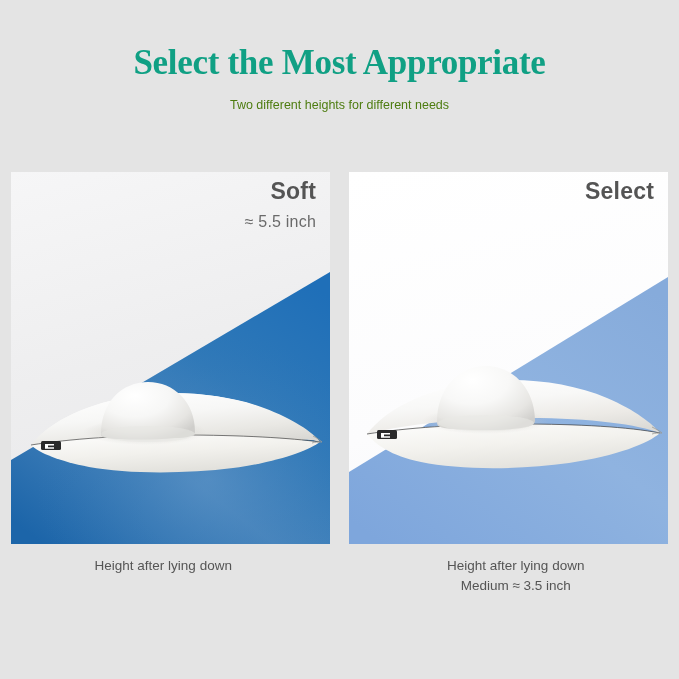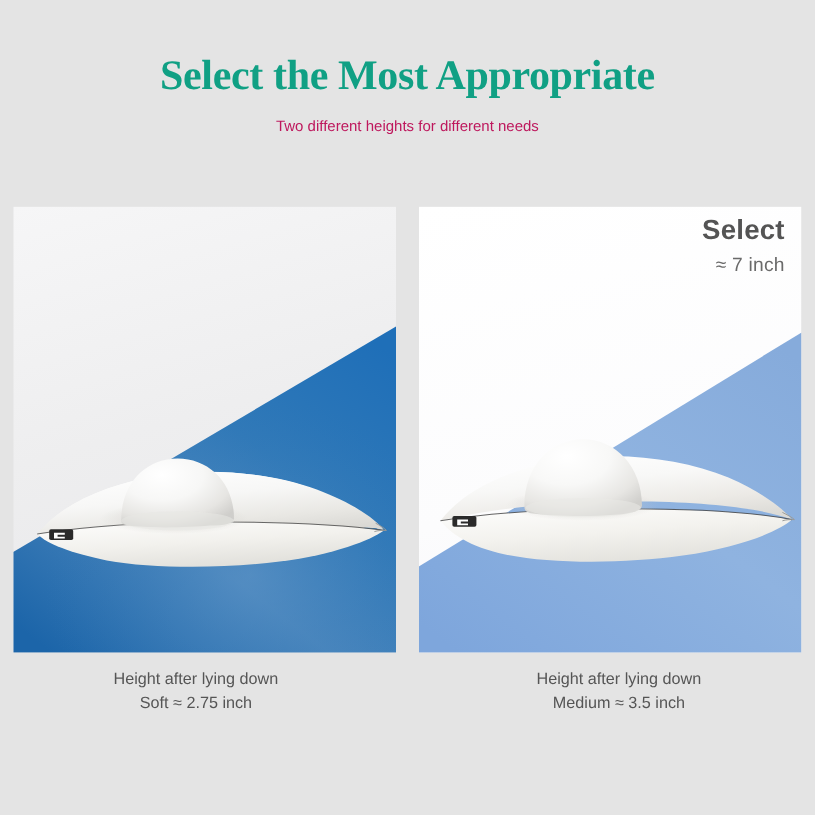--- a/index.html
+++ b/index.html
@@ -30,21 +30,21 @@
     font-weight: bold;
     letter-spacing: -0.3px;
     color: #10a084;
     line-height: 1.1;
     font-family: Liberation Serif, serif;
   }
   .page-subtitle {
     margin: 0;
     padding-top: 15px;
     font-size: 12.5px;
-    color: #be185d;
+    color: #4d7c0f;
     font-weight: normal;
   }
 
   
   .panels {
     position: absolute;
     left: 11px;
     top: 172px;
     width: 657px;
     height: 372px;
@@ -146,20 +146,24 @@
             <stop offset="0%" stop-color="#5c93c6" stop-opacity="0.55"></stop>
             <stop offset="100%" stop-color="#2d74b4" stop-opacity="0"></stop>
           </radialGradient>
         </defs>
         <rect x="0" y="0" width="319" height="372" fill="url(#softBase)"></rect>
         <polygon points="319,100 319,372 0,372 0,288" fill="url(#softBlue)"></polygon>
         <polygon points="319,100 319,372 0,372 0,288" fill="url(#softGlow)"></polygon>
       </svg>
     </div>
 
+    <div class="panel-labels">
+      <div class="panel-firmness">Soft</div>
+      <div class="panel-height">≈ 5.5 inch</div>
+    </div>
 
     <div class="pillow-wrap" style="left:6px; top:178px;">
       <svg width="312" height="130" viewBox="0 0 312 130" aria-hidden="true">
         <defs>
           <linearGradient id="sfBody" x1="0.18" y1="0" x2="0.72" y2="1">
             <stop offset="0%" stop-color="#ffffff"></stop>
             <stop offset="42%" stop-color="#f7f7f6"></stop>
             <stop offset="75%" stop-color="#e9e8e4"></stop>
             <stop offset="100%" stop-color="#d9d8d4"></stop>
           </linearGradient>
@@ -222,21 +226,20 @@
             <stop offset="100%" stop-color="#7ea6dc"></stop>
           </linearGradient>
         </defs>
         <rect x="0" y="0" width="319" height="372" fill="url(#medBase)"></rect>
         <polygon points="319,105 319,372 0,372 0,300" fill="url(#medBlue)"></polygon>
       </svg>
     </div>
 
     <div class="panel-labels">
       <div class="panel-firmness">Select</div>
-      <div class="panel-height">≈ 7 inch</div>
     </div>
 
     <div class="pillow-wrap" style="left:6px; top:172px;">
       <svg width="312" height="135" viewBox="0 0 312 135" aria-hidden="true">
         <defs>
           <linearGradient id="mdBody" x1="0.18" y1="0" x2="0.72" y2="1">
             <stop offset="0%" stop-color="#ffffff"></stop>
             <stop offset="40%" stop-color="#f8f8f7"></stop>
             <stop offset="74%" stop-color="#eceae6"></stop>
             <stop offset="100%" stop-color="#dcdbd7"></stop>
@@ -279,19 +282,18 @@
           <path d="M26,89 h9 v1.6 h-6 v1.6 h6 v1.6 h-9 z" fill="#ffffff"></path>
         </g>
       </svg>
     </div>
   </div>
 </div>
 
 <div class="captions">
   <div class="caption">
     <span class="cap-line">Height after lying down</span>
-    <span class="cap-line">Soft ≈ 2.75 inch</span>
   </div>
   <div class="caption">
     <span class="cap-line">Height after lying down</span>
     <span class="cap-line">Medium ≈ 3.5 inch</span>
   </div>
 </div>
 
 </body></html>

